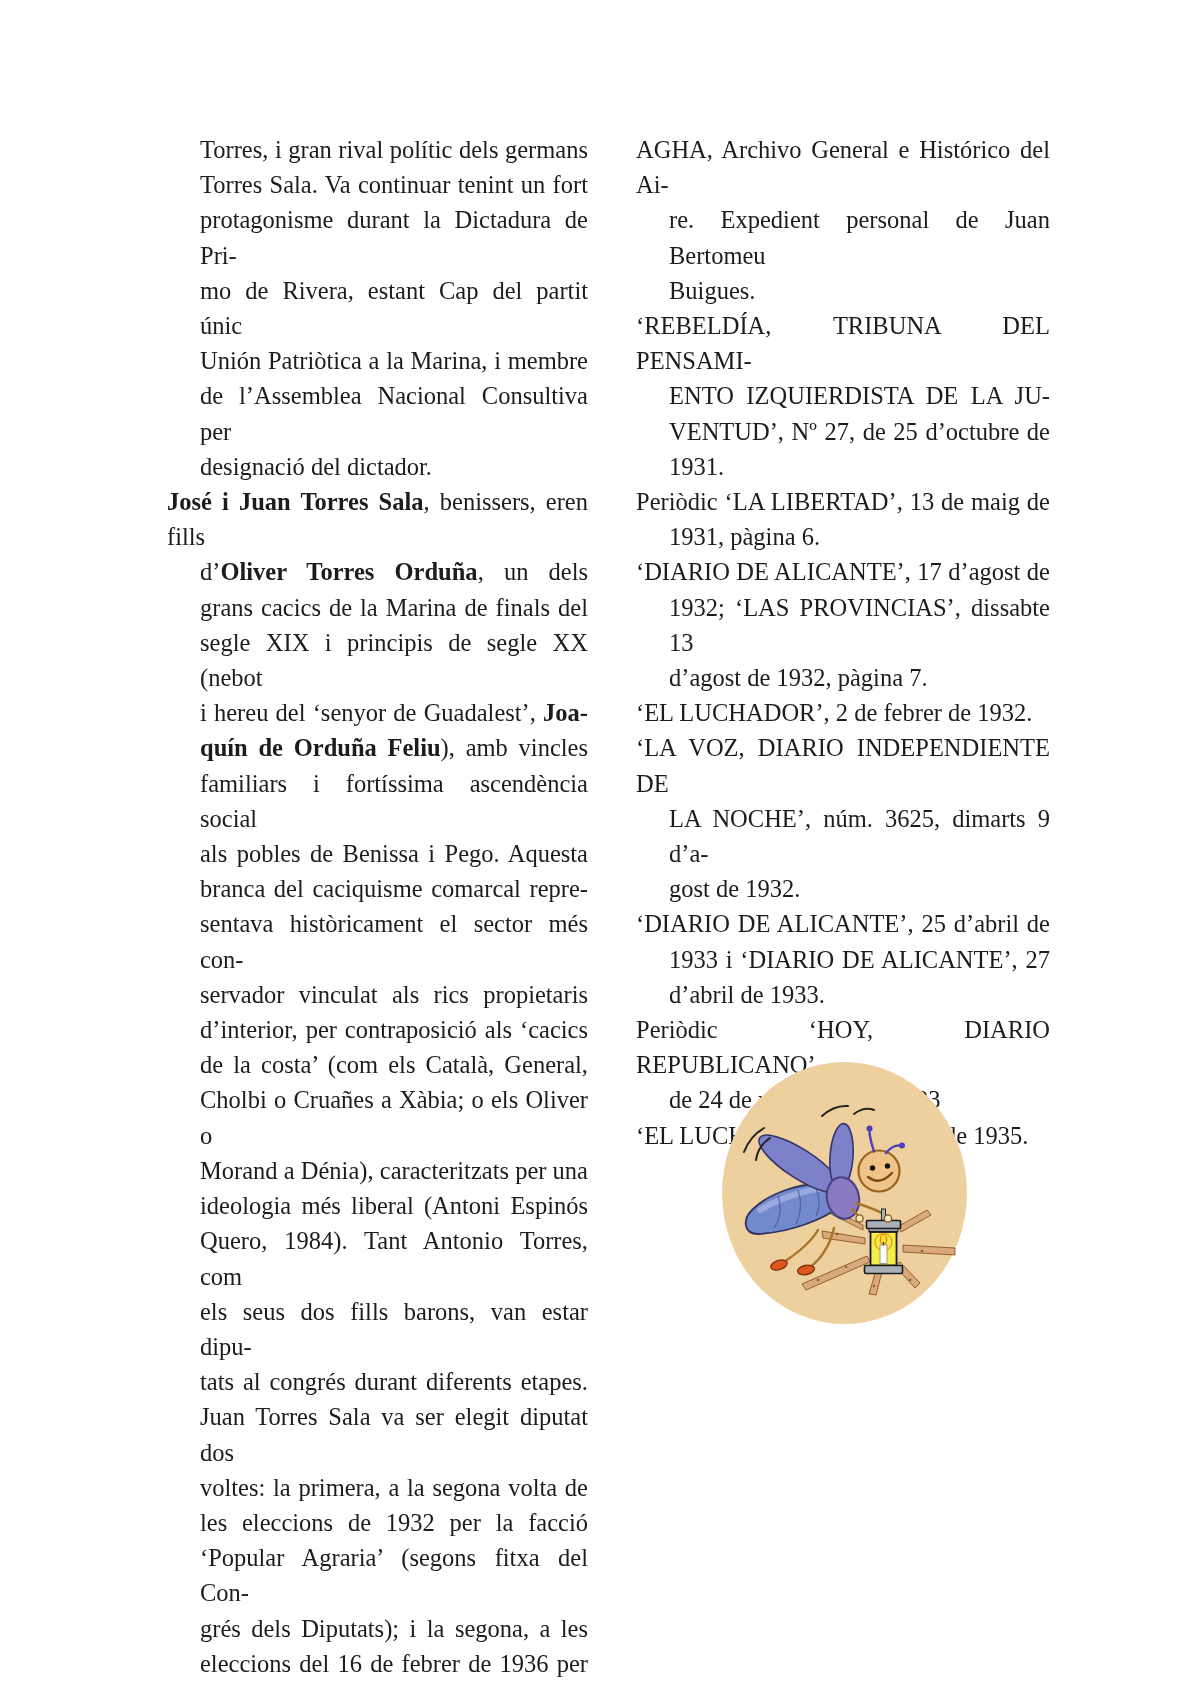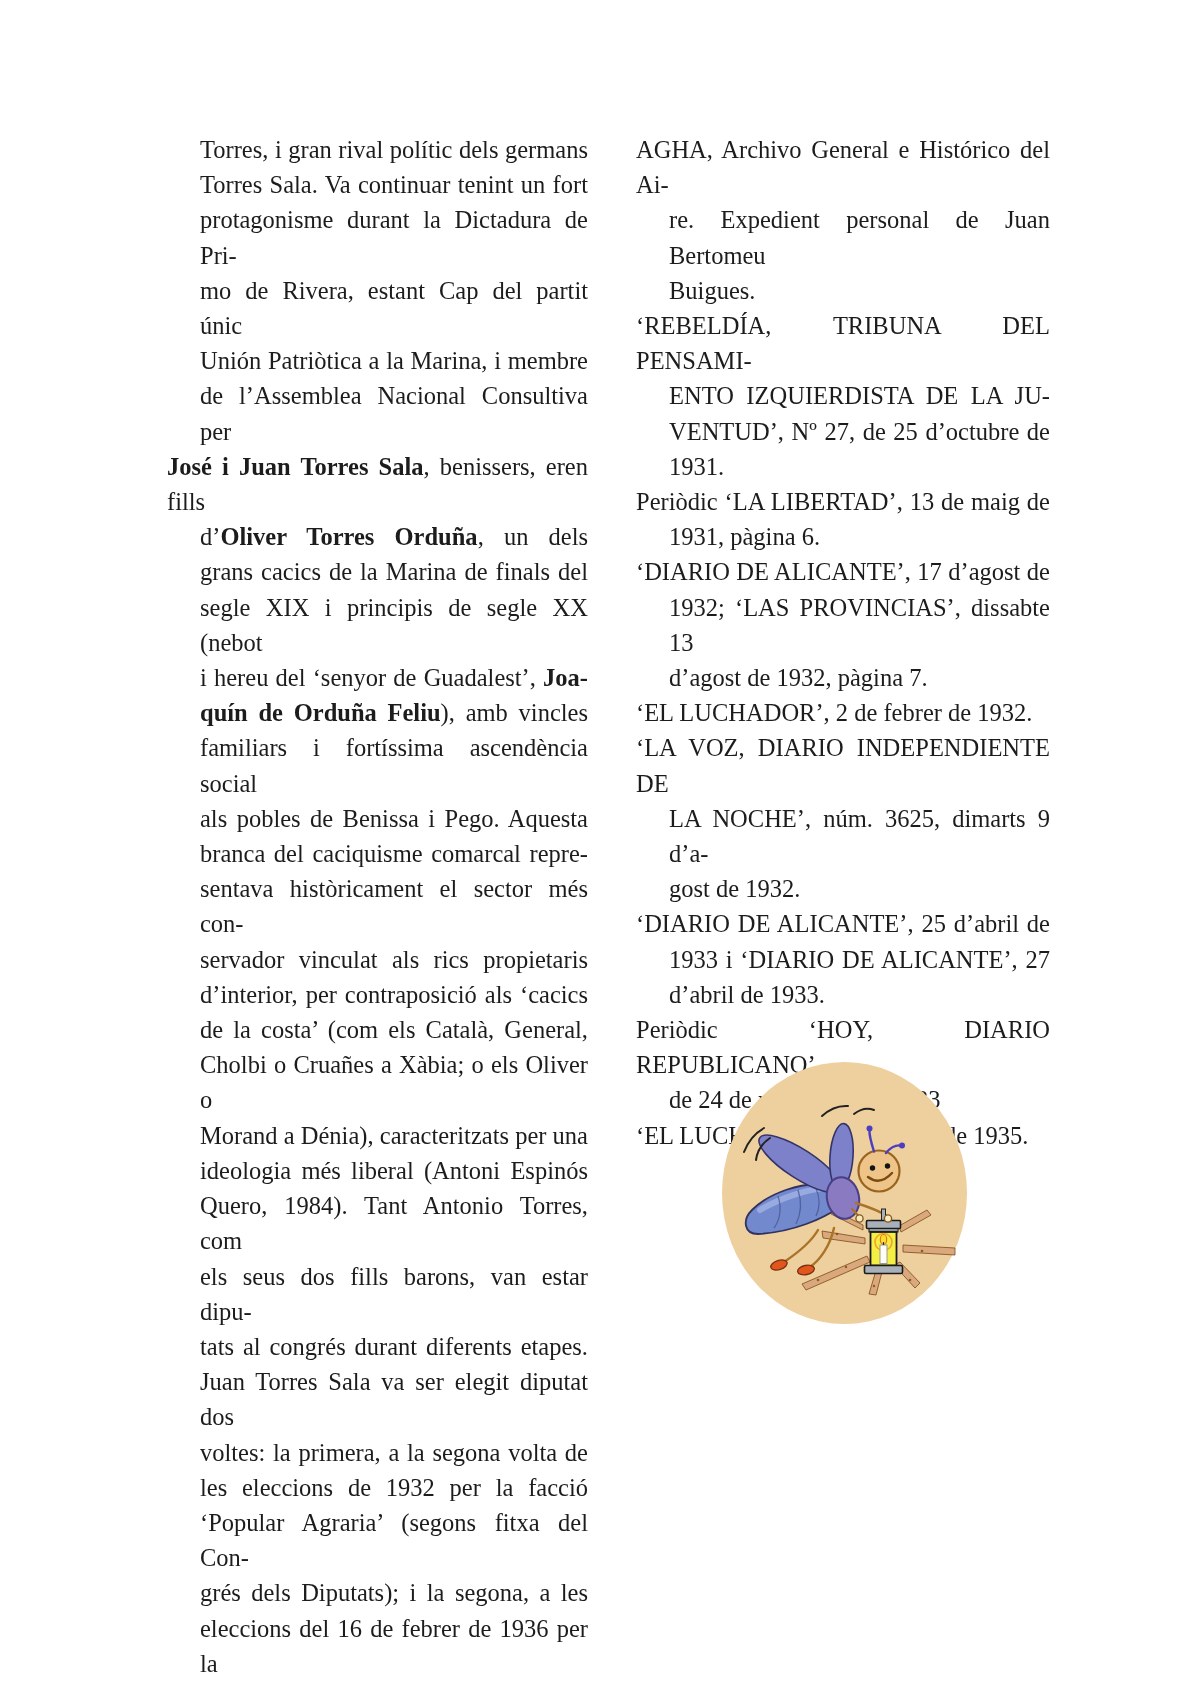--- a/index.html
+++ b/index.html
@@ -39,20 +39,21 @@
 <body>
 
 <div class="col left">
     <div class="entry">
       <div class="ln"><span>Torres, i gran rival polític dels germans</span></div>
       <div class="ln"><span>Torres Sala. Va continuar tenint un fort</span></div>
       <div class="ln"><span>protagonisme durant la Dictadura de Pri-</span></div>
       <div class="ln"><span>mo de Rivera, estant Cap del partit únic</span></div>
       <div class="ln"><span>Unión Patriòtica a la Marina, i membre</span></div>
       <div class="ln"><span>de l’Assemblea Nacional Consultiva per</span></div>
+      <div class="ln last"><span>designació del dictador.</span></div>
     </div>
     <div class="entry">
       <div class="ln first"><b>José i Juan Torres Sala</b><span>, benissers, eren fills</span></div>
       <div class="ln"><span>d’</span><b>Oliver Torres Orduña</b><span>, un dels</span></div>
       <div class="ln"><span>grans cacics de la Marina de finals del</span></div>
       <div class="ln"><span>segle XIX i principis de segle XX (nebot</span></div>
       <div class="ln"><span>i hereu del ‘senyor de Guadalest’, </span><b>Joa-</b></div>
       <div class="ln"><b>quín de Orduña Feliu</b><span>), amb vincles</span></div>
       <div class="ln"><span>familiars i fortíssima ascendència social</span></div>
       <div class="ln"><span>als pobles de Benissa i Pego. Aquesta</span></div>

